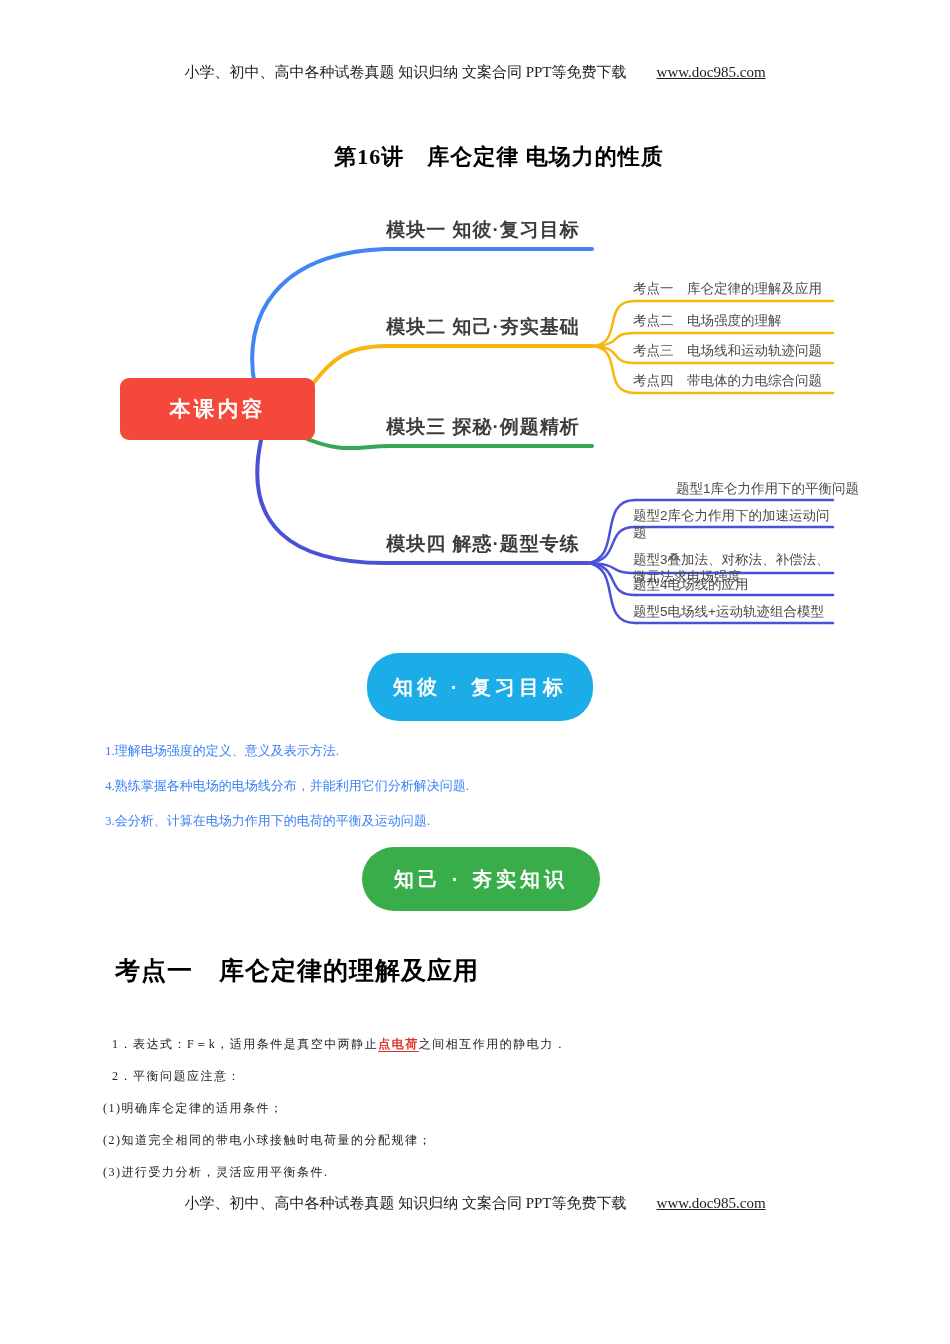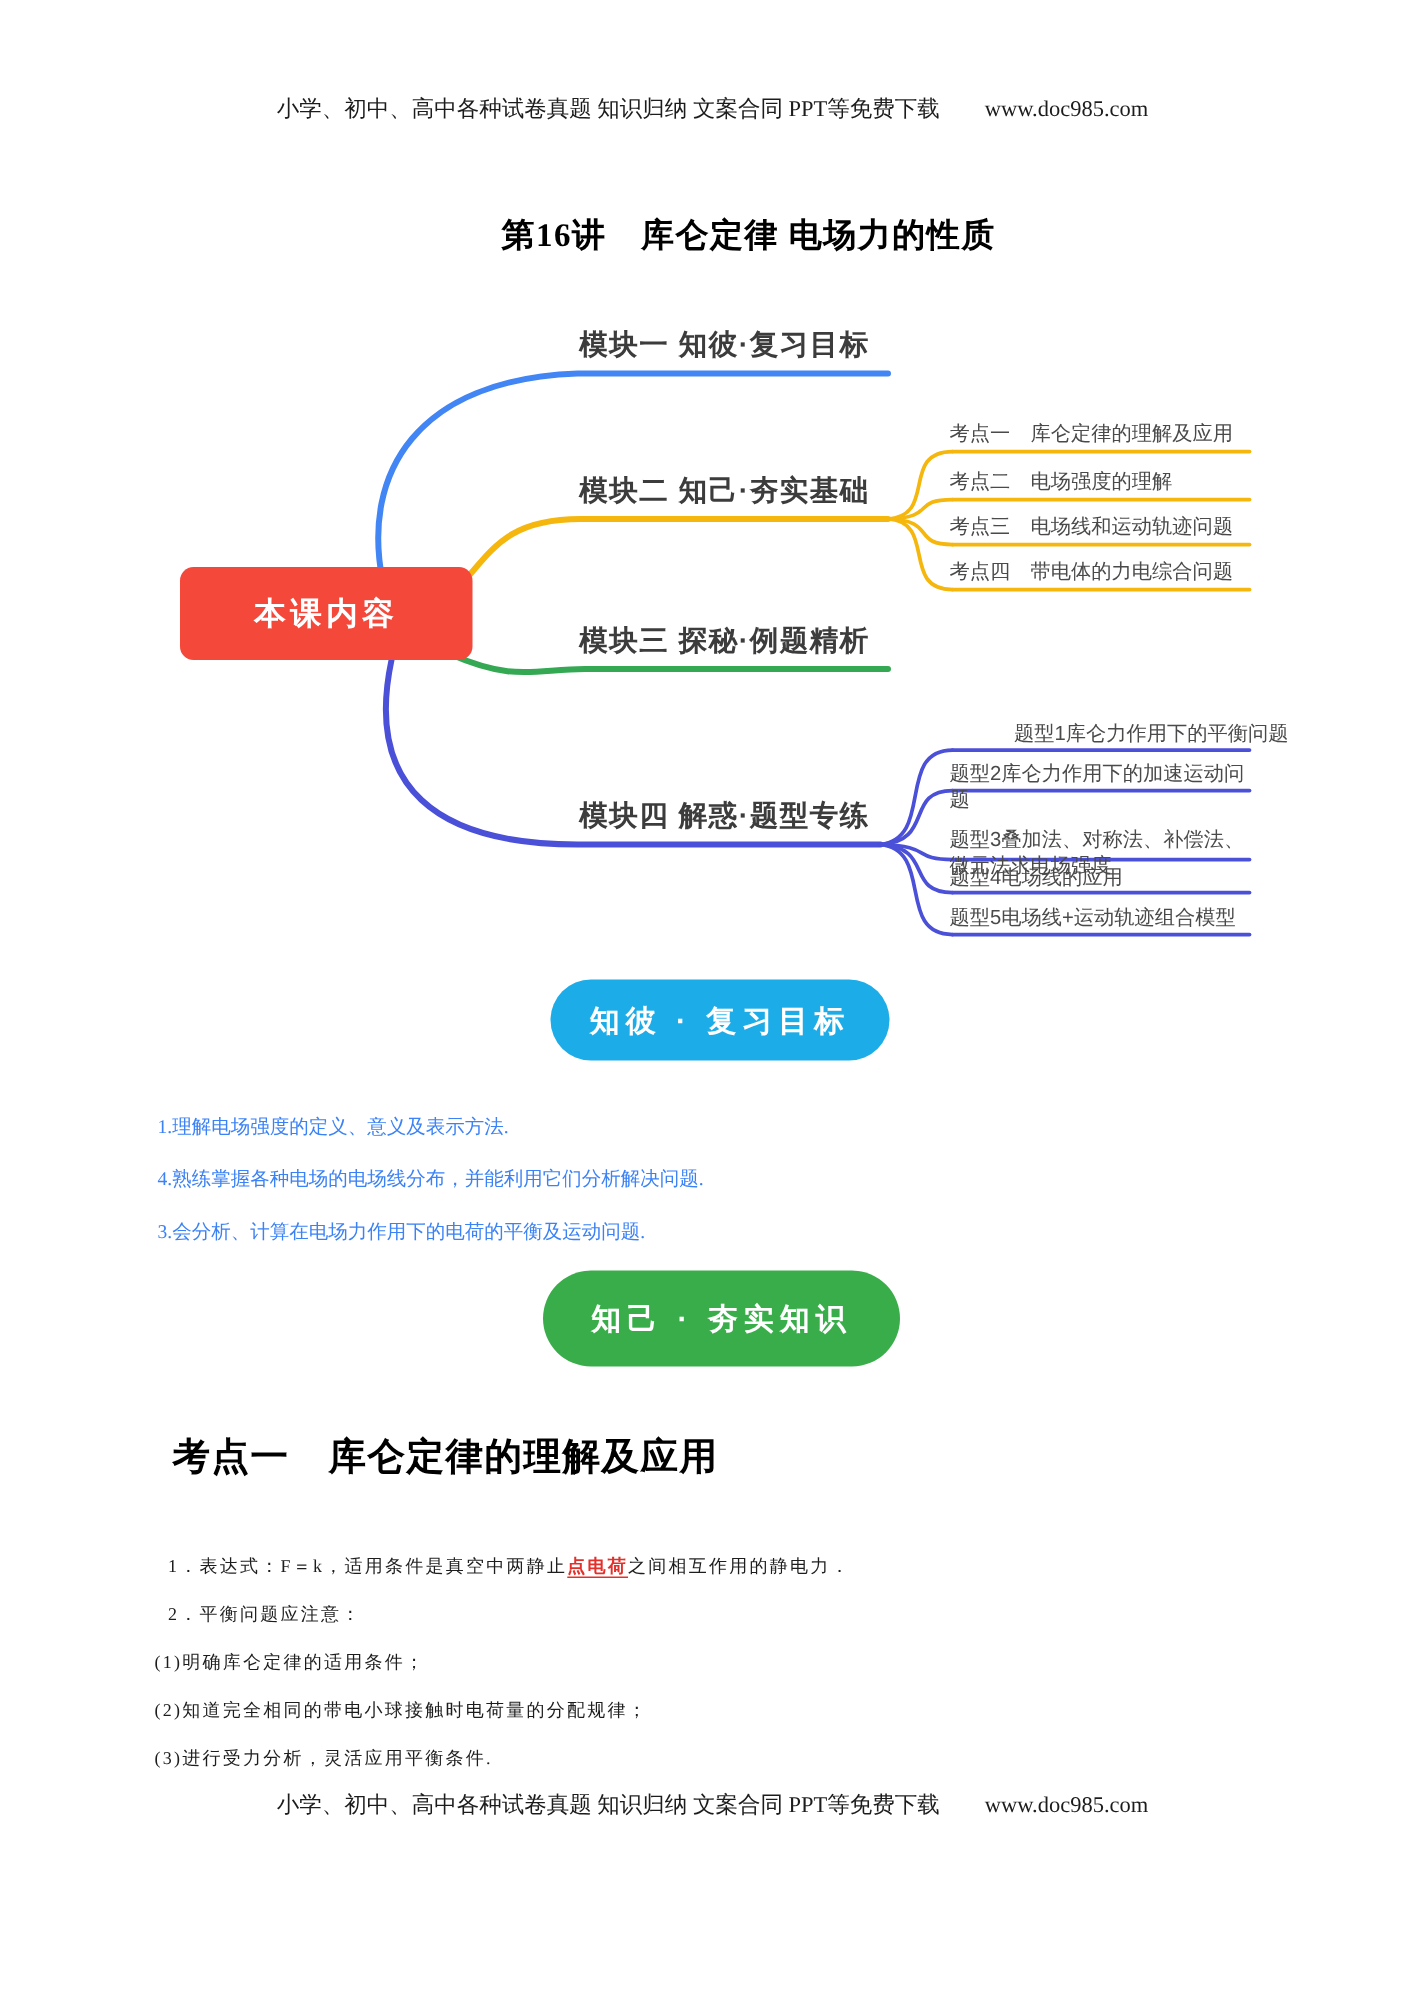--- a/index.html
+++ b/index.html
@@ -1,21 +1,21 @@
 <!DOCTYPE html>
 <html style="--accent-red: #F4483B; --branch-blue: #4285F4; --branch-yellow: #F5B70D; --branch-green: #34A853; --branch-purple: #4B50D8; --pill-blue: #1CACE8; --pill-green: #3AAD4B; --highlight-red: #E3302B;"><head>
 <meta charset="utf-8">
 <style>
   html,body{margin:0;padding:0;background:#e9e9e9;}
   #page{position:relative;width:950px;height:1344px;background:#ffffff;margin:0 auto;
         font-family:"Liberation Serif", serif;overflow:hidden;}
 
   
   .meta-line{position:absolute;left:0;width:100%;text-align:center;font-size:15px;color:#1c1c1c;}
-  .meta-line .url{margin-left:30px;}
+  .meta-line .url{margin-left:30px;text-decoration:underline;}
 
   
   .doc-title{position:absolute;top:142px;left:0;width:100%;text-align:center;
              font-size:22px;font-weight:bold;color:#000;letter-spacing:1px;padding-left:24px;}
 
   
   #map{position:absolute;left:95px;top:195px;width:765px;height:460px;}
   #map svg{position:absolute;left:0;top:0;}
   #map path{fill:none;stroke-linecap:round;}
   .b1{stroke:var(--branch-blue);}
@@ -32,21 +32,21 @@
   .branch-label{position:absolute;left:278px;width:220px;height:30px;text-align:center;
                 font-size:19px;font-weight:600;color:#3c3c3c;letter-spacing:1px;
                 font-family:"Liberation Sans", sans-serif;}
   .sub-item{position:absolute;left:538px;width:202px;font-size:13.5px;line-height:17px;color:#4a4a4a;
             font-family:"Liberation Sans", sans-serif;}
 
   
   .pill{position:absolute;display:flex;align-items:center;justify-content:center;
         color:#fff;font-weight:bold;font-size:20px;letter-spacing:4px;
         font-family:"Liberation Sans", sans-serif;}
-  #pill-review{left:367px;top:653px;width:226px;height:54px;border-radius:32px;background:var(--pill-blue);}
+  #pill-review{left:367px;top:653px;width:226px;height:68px;border-radius:32px;background:var(--pill-blue);}
   #pill-base{left:362px;top:847px;width:238px;height:64px;border-radius:33px;background:var(--pill-green);}
 
   
   #goals{position:absolute;left:105px;top:740px;width:760px;font-size:13px;color:#3b82f6;}
   #goals .goal-line{line-height:22px;margin-bottom:13px;}
 
   
   .section-heading{position:absolute;left:115px;top:954px;font-size:25px;font-weight:bold;color:#000;
                    letter-spacing:1px;font-family:"Liberation Sans", sans-serif;}
   #body-text{position:absolute;left:103px;top:1034px;width:770px;

